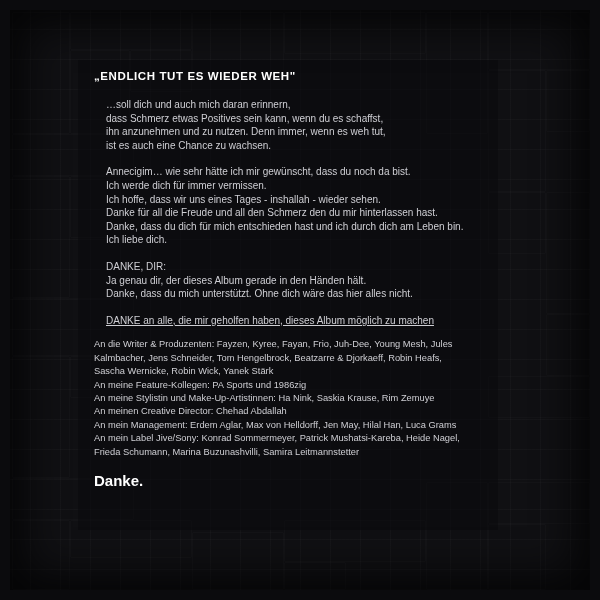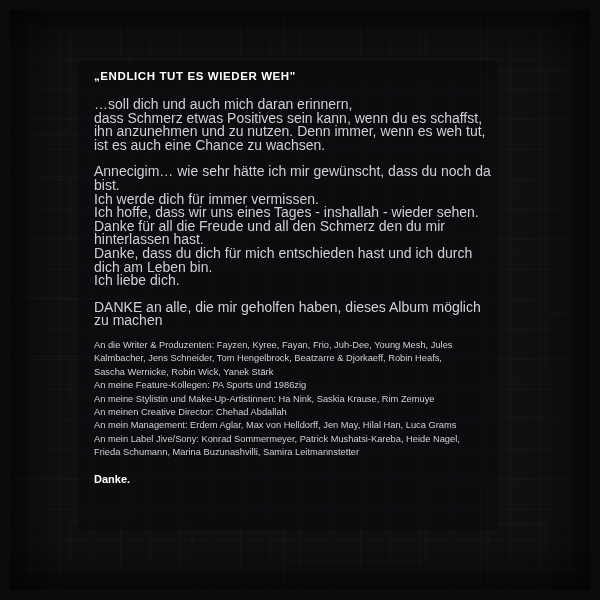--- a/index.html
+++ b/index.html
@@ -67,38 +67,39 @@
 
   .headline {
     font-size: 11.5px;
     font-weight: bold;
     letter-spacing: 0.6px;
     color: #ffffff;
     margin: 0 0 16px 0;
   }
 
   .para {
-    font-size: 14px;
+    font-size: 10px;
     line-height: 13.6px;
     color: #cfcfd4;
-    margin: 0 0 13px 0;
+    margin: 0 0 13px 12px;
     white-space: pre-line;
   }
   .para.tight {
     margin-bottom: 11px;
+    text-decoration: underline;
   }
   .credits {
     font-size: 9.3px;
     line-height: 13.4px;
     color: #cfcfd4;
     margin: 8px 0 13px 0;
     white-space: pre-line;
   }
   .sign {
-    font-size: 11px;
+    font-size: 15px;
     font-weight: bold;
     color: #ffffff;
     margin: 4px 0 0 0;
   }
 </style>
 </head>
 <body>
 
 <div id="page">
 
@@ -141,20 +142,23 @@
     <p class="para">…soll dich und auch mich daran erinnern,
 dass Schmerz etwas Positives sein kann, wenn du es schaffst,
 ihn anzunehmen und zu nutzen. Denn immer, wenn es weh tut,
 ist es auch eine Chance zu wachsen.</p>
     <p class="para">Annecigim… wie sehr hätte ich mir gewünscht, dass du noch da bist.
 Ich werde dich für immer vermissen.
 Ich hoffe, dass wir uns eines Tages - inshallah - wieder sehen.
 Danke für all die Freude und all den Schmerz den du mir hinterlassen hast.
 Danke, dass du dich für mich entschieden hast und ich durch dich am Leben bin.
 Ich liebe dich.</p>
+    <p class="para">DANKE, DIR:
+Ja genau dir, der dieses Album gerade in den Händen hält.
+Danke, dass du mich unterstützt. Ohne dich wäre das hier alles nicht.</p>
     <p class="para tight">DANKE an alle, die mir geholfen haben, dieses Album möglich zu machen</p>
 
     <p class="credits">An die Writer &amp; Produzenten: Fayzen, Kyree, Fayan, Frio, Juh-Dee, Young Mesh, Jules
 Kalmbacher, Jens Schneider, Tom Hengelbrock, Beatzarre &amp; Djorkaeff, Robin Heafs,
 Sascha Wernicke, Robin Wick, Yanek Stärk
 An meine Feature-Kollegen: PA Sports und 1986zig
 An meine Stylistin und Make-Up-Artistinnen: Ha Nink, Saskia Krause, Rim Zemuye
 An meinen Creative Director: Chehad Abdallah
 An mein Management: Erdem Aglar, Max von Helldorff, Jen May, Hilal Han, Luca Grams
 An mein Label Jive/Sony: Konrad Sommermeyer, Patrick Mushatsi-Kareba, Heide Nagel,

